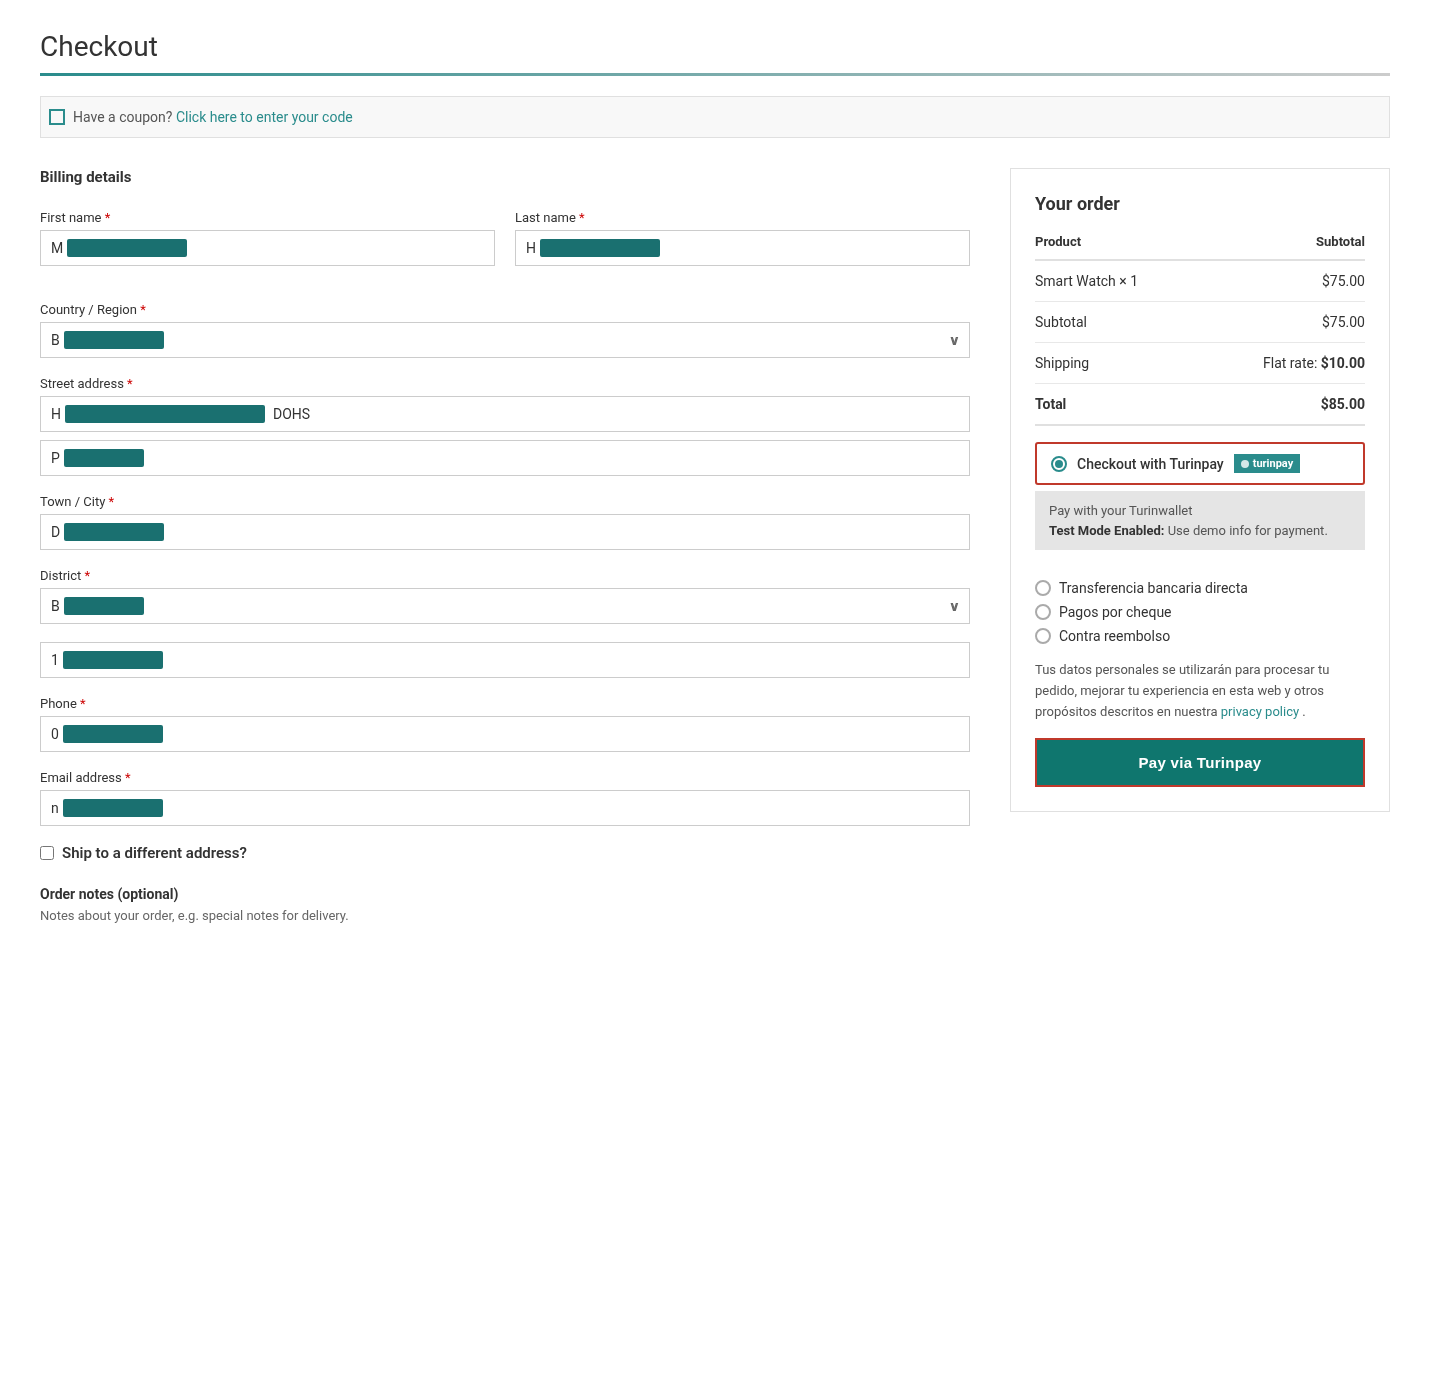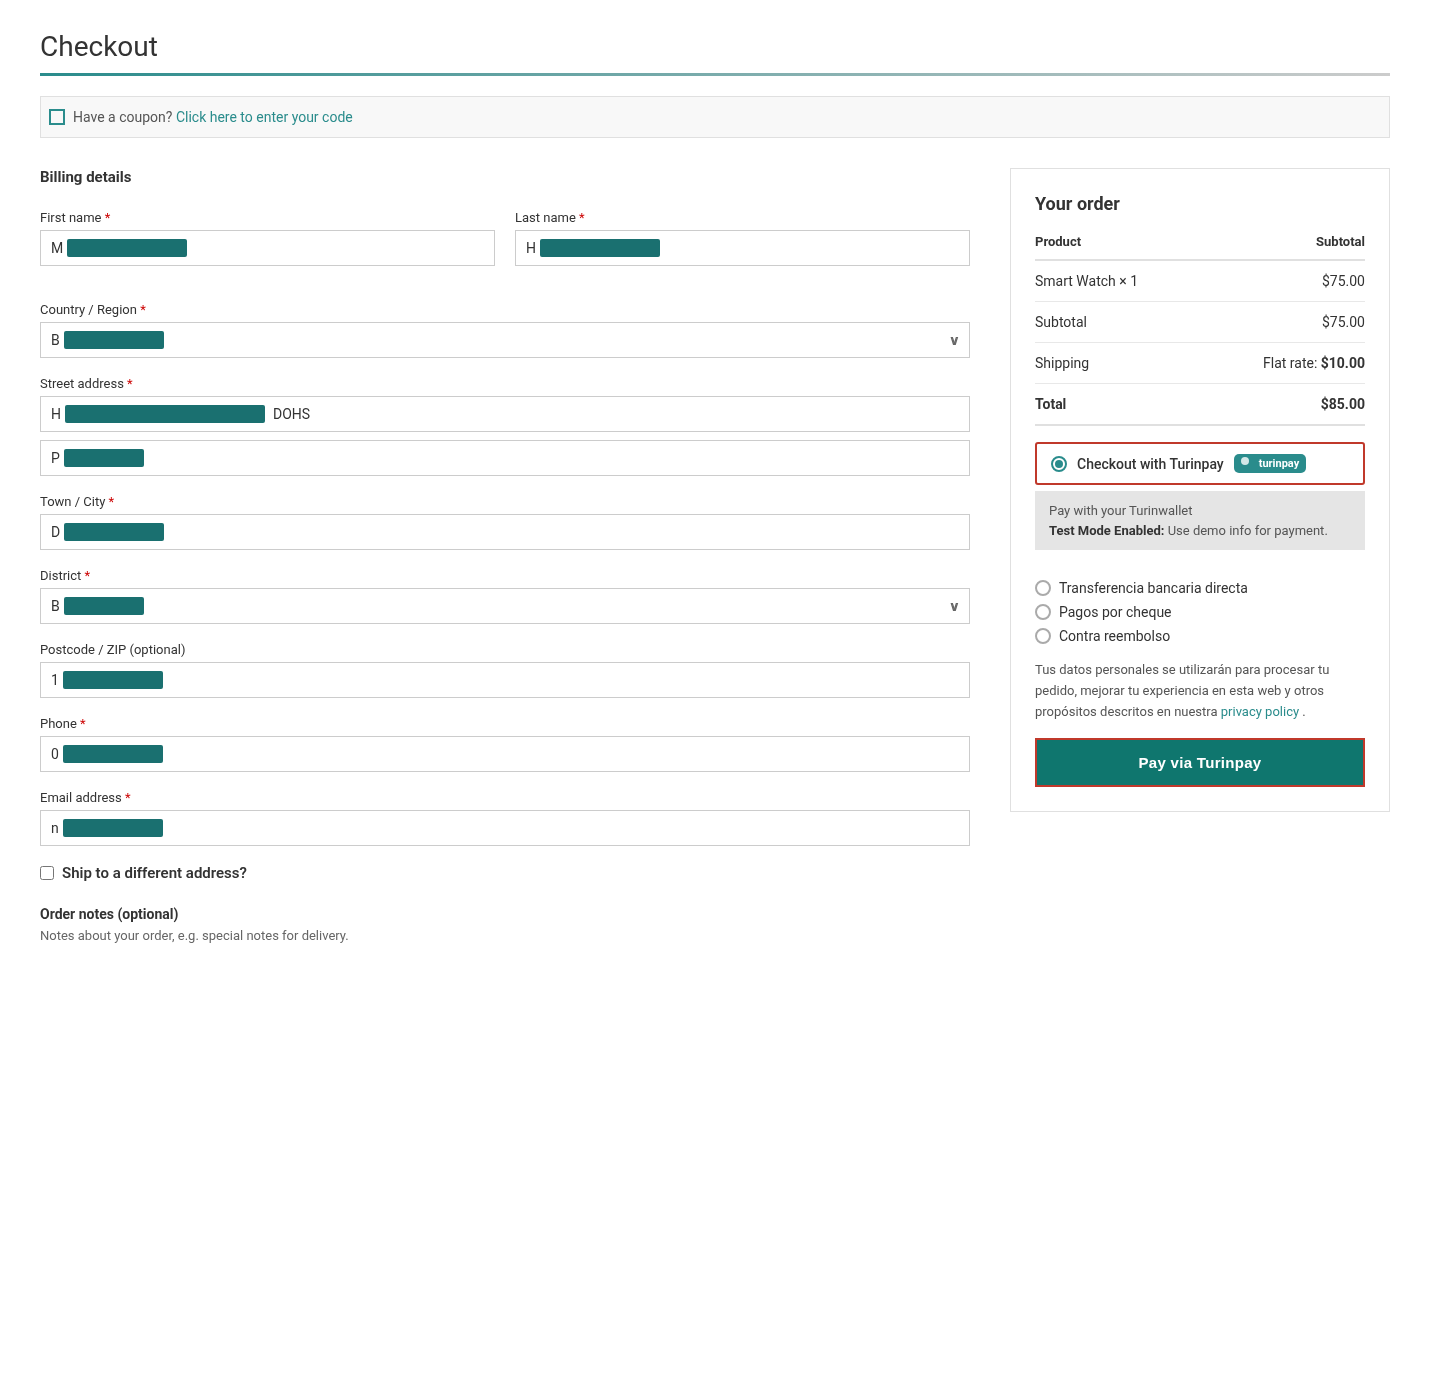--- a/index.html
+++ b/index.html
@@ -197,24 +197,24 @@
       border: 2px solid #aaa;
       display: inline-block;
       flex-shrink: 0;
     }
     .turinpay-logo {
       background: #2a8c8c;
       color: #fff;
       font-size: 11px;
       font-weight: 700;
       padding: 3px 7px;
-      border-radius: 5px;
-      display: flex;
-      align-items: flex-start;
-      gap: 10px;
+      border-radius: 0;
+      display: flex;
+      align-items: center;
+      gap: 4px;
     }
     .turinpay-logo-dot {
       width: 8px;
       height: 8px;
       background: #fff;
       border-radius: 50%;
       opacity: 0.8;
     }
     .payment-option-label {
       font-size: 14px;
@@ -353,21 +353,20 @@
           <div style="display:flex;align-items:center;">
             <span class="input-mock-text">B</span>
             <div class="input-mock-bar" style="width:80px;"></div>
           </div>
           <span style="color:#666;">∨</span>
         </div>
       </div>
     </div>
 
     <div class="form-group">
-      <label>Postcode / ZIP (optional)</label>
       <div class="input-mock">
         <span class="input-mock-text">1</span>
         <div class="input-mock-bar" style="width:100px;"></div>
       </div>
     </div>
 
     <div class="form-group">
       <label>
         <span>Phone</span>
         <span class="required">*</span>

